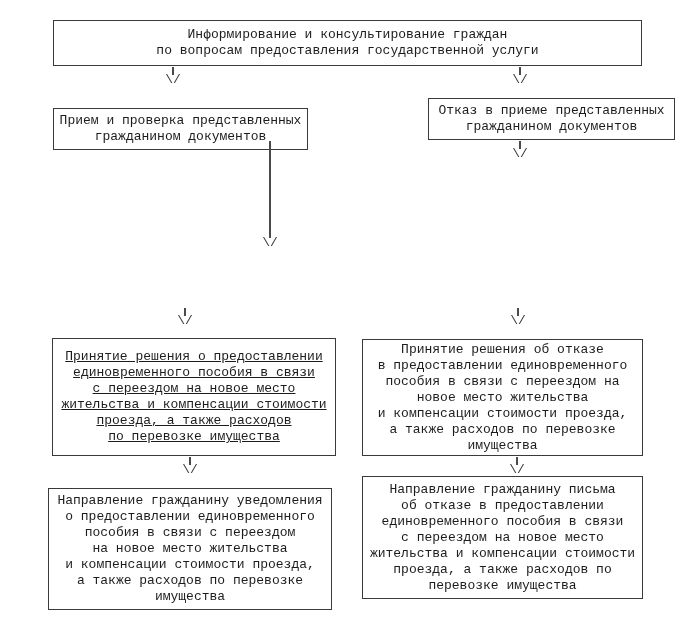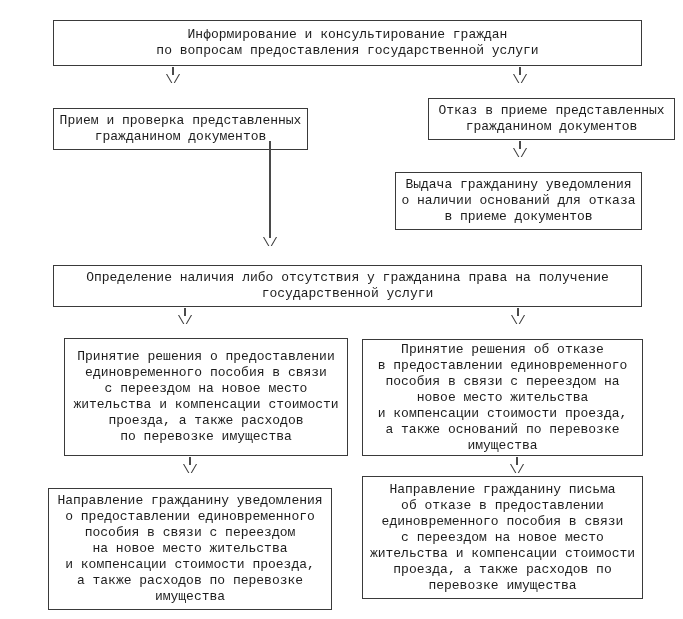--- a/index.html
+++ b/index.html
@@ -77,56 +77,47 @@
   <div class="arrow" style="left:508px; top:141px;">
     <div class="arrow-line" style="height:8px;"></div>
     <div class="arrow-head">\/</div>
   </div>
 
   <div class="arrow" style="left:258px; top:141px;">
     <div class="arrow-line" style="height:97px;"></div>
     <div class="arrow-head">\/</div>
   </div>
 
-  <div class="node" style="left:395px; top:172px; width:247px; height:58px;">
-    <div class="node-text">Выдача гражданину уведомления
-о наличии оснований для отказа
-в приеме документов</div>
-  </div>
 
-  <div class="node" style="left:53px; top:265px; width:589px; height:42px;">
-    <div class="node-text">Определение наличия либо отсутствия у гражданина права на получение
-государственной услуги</div>
-  </div>
 
   <div class="arrow" style="left:173px; top:308px;">
     <div class="arrow-line" style="height:8px;"></div>
     <div class="arrow-head">\/</div>
   </div>
   <div class="arrow" style="left:506px; top:308px;">
     <div class="arrow-line" style="height:8px;"></div>
     <div class="arrow-head">\/</div>
   </div>
 
-  <div class="node" style="left:64px; top:338px; width:284px; height:118px;">
+  <div class="node" style="left:52px; top:338px; width:284px; height:118px;text-decoration:underline;">
     <div class="node-text">Принятие решения о предоставлении
 единовременного пособия в связи
 с переездом на новое место
 жительства и компенсации стоимости
 проезда, а также расходов
 по перевозке имущества</div>
   </div>
 
   <div class="node" style="left:362px; top:339px; width:281px; height:117px;">
     <div class="node-text">Принятие решения об отказе
 в предоставлении единовременного
 пособия в связи с переездом на
 новое место жительства
 и компенсации стоимости проезда,
-а также оснований по перевозке
+а также расходов по перевозке
 имущества</div>
   </div>
 
   <div class="arrow" style="left:178px; top:457px;">
     <div class="arrow-line" style="height:8px;"></div>
     <div class="arrow-head">\/</div>
   </div>
   <div class="arrow" style="left:505px; top:457px;">
     <div class="arrow-line" style="height:8px;"></div>
     <div class="arrow-head">\/</div>

